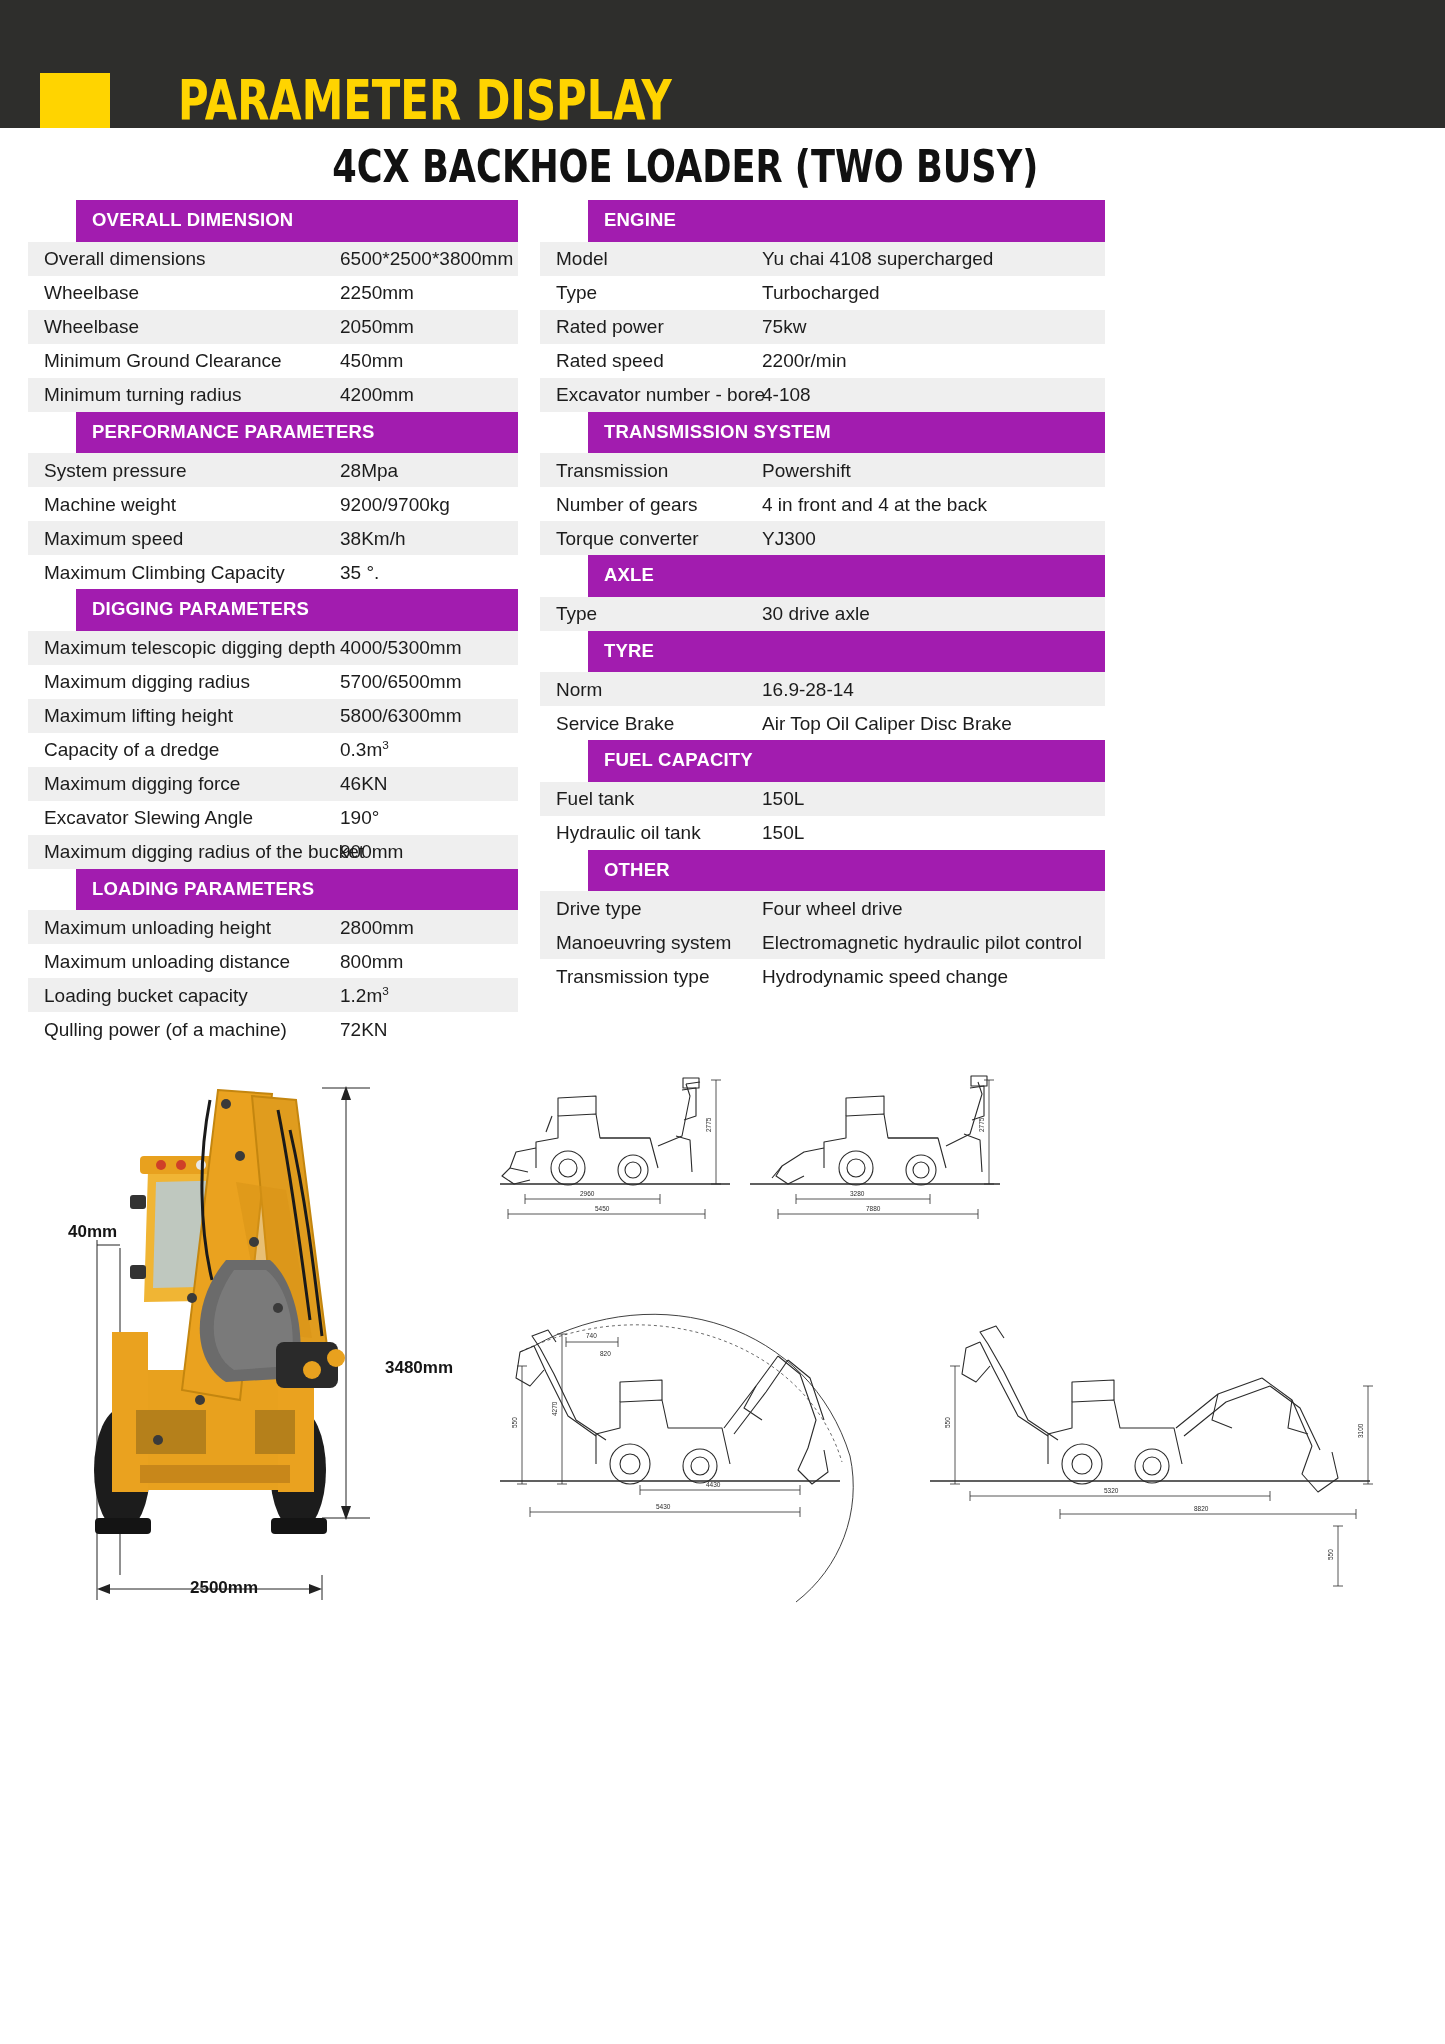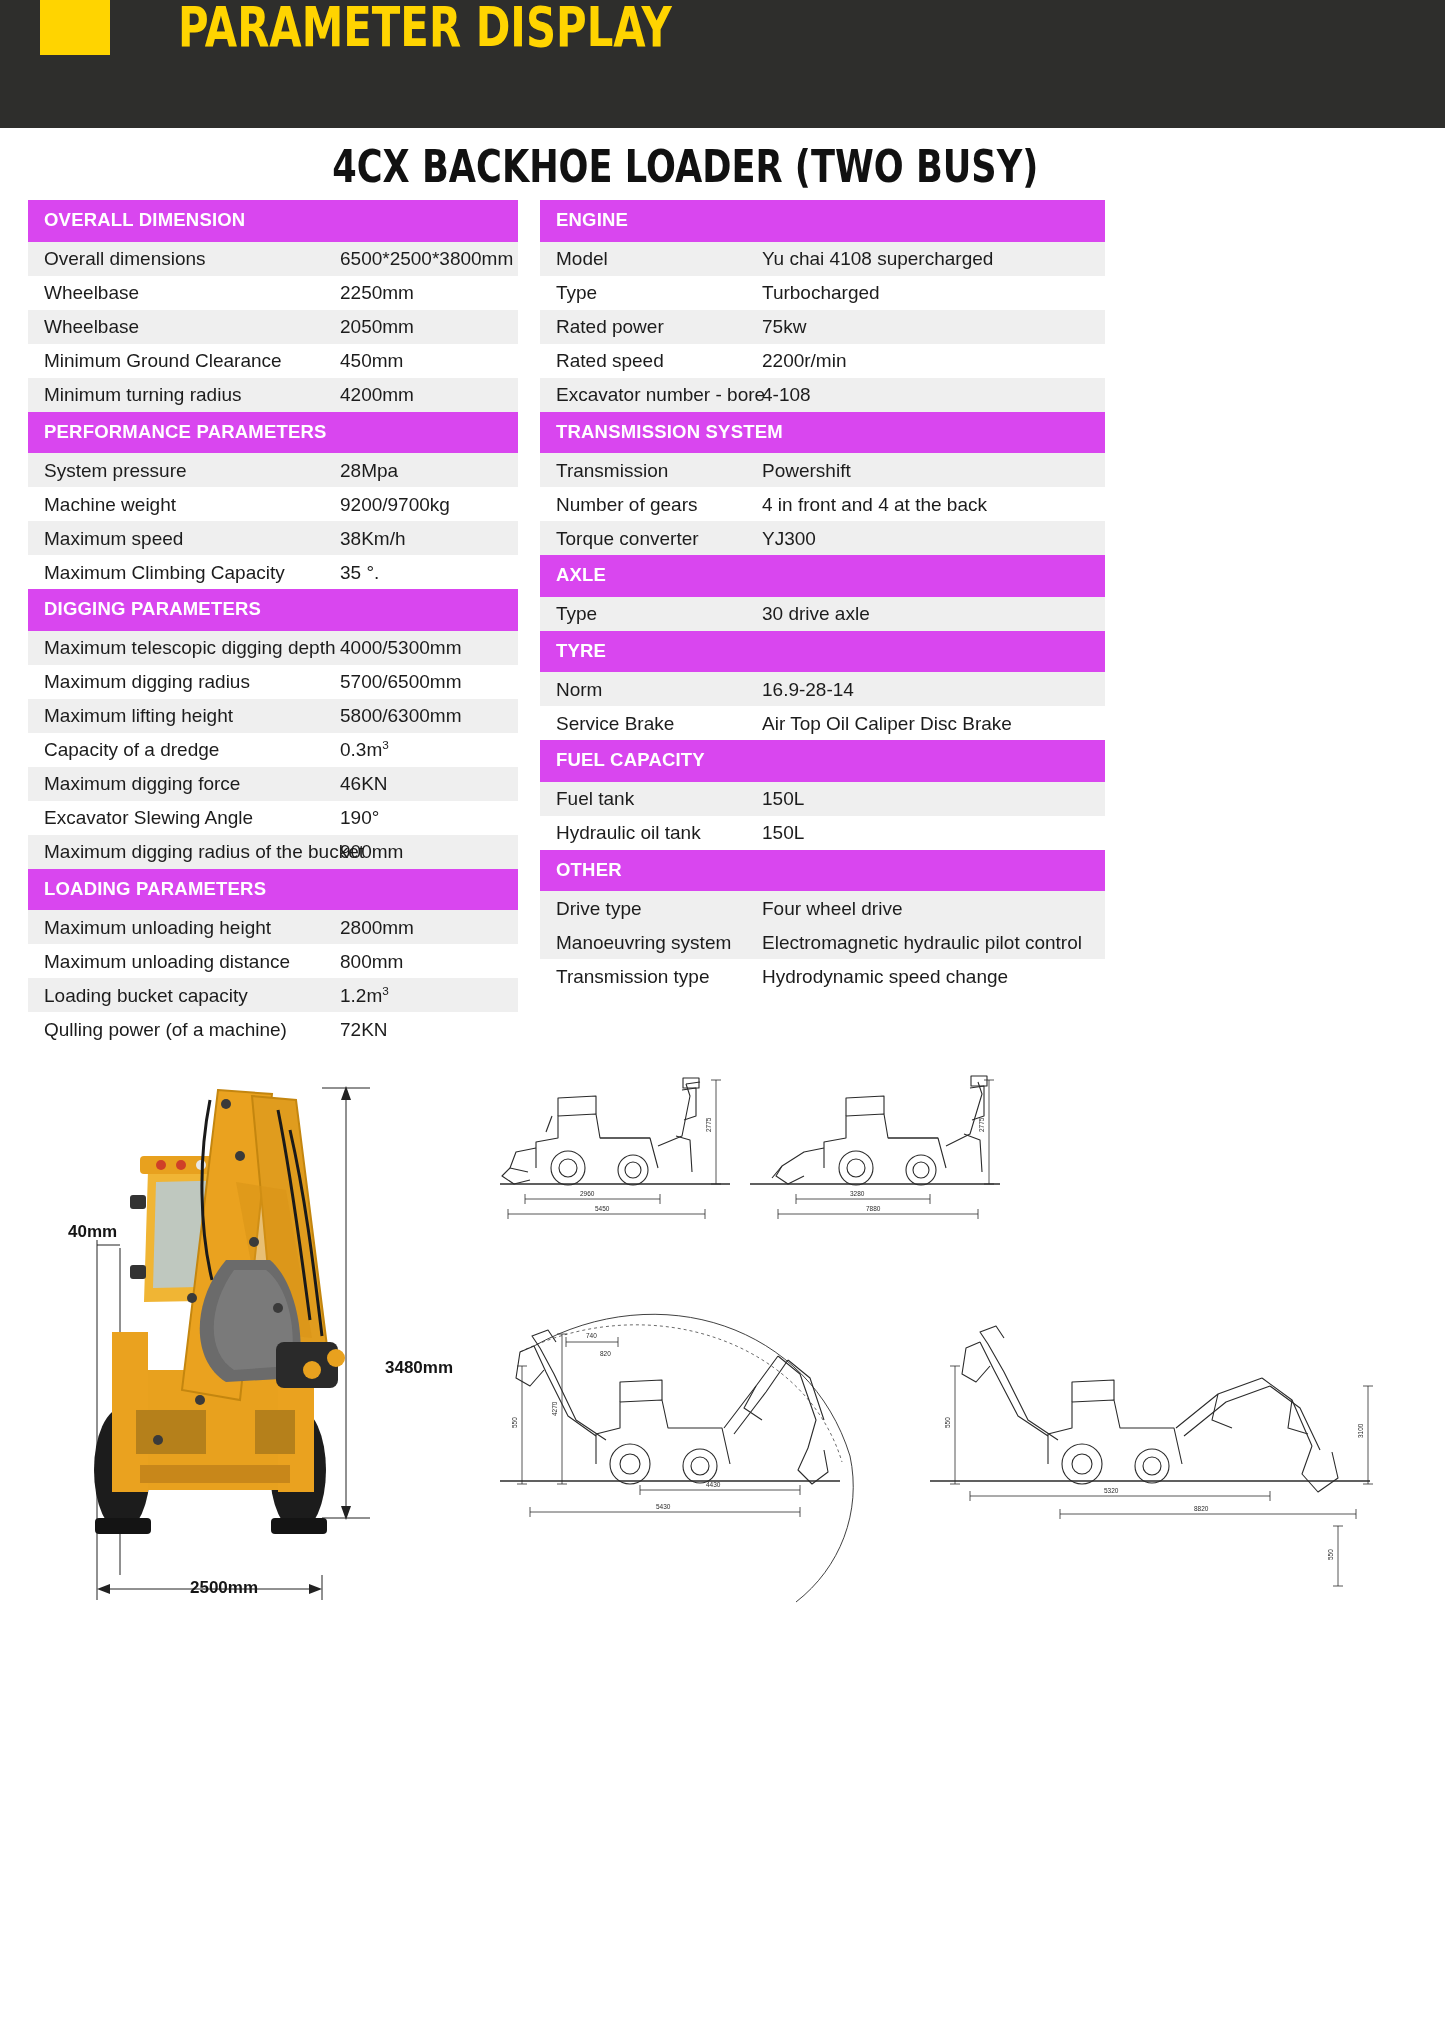--- a/index.html
+++ b/index.html
@@ -10,21 +10,21 @@
     font-family: "Liberation Sans", sans-serif;
     overflow: hidden;
   }
 
   
   .header-bar {
     width: 1445px;
     height: 128px;
     background: #2e2e2c;
     display: flex;
-    align-items: flex-start;
+    align-items: flex-end;
     padding-left: 40px;
   }
   .header-square {
     width: 70px;
     height: 55px;
     background: #ffd400;
     flex: 0 0 auto;
   }
   .header-title {
     margin-left: 68px;
@@ -63,27 +63,28 @@
     display: flex;
     padding: 0 28px;
     gap: 22px;
     align-items: flex-start;
   }
   .spec-col { flex: 1 1 0; min-width: 0; }
   .spec-col.left  { max-width: 490px; }
   .spec-col.right { max-width: 565px; flex: 1 1 565px; }
 
   .sec-head {
-    background: #d946ef;
+    background: #a21caf;
     color: #ffffff;
     font-size: 18.5px;
     font-weight: 700;
     letter-spacing: 0.2px;
     padding: 11px 28px 12px 16px;
     line-height: 1;
+    margin-left: 48px;
   }
   .row {
     display: flex;
     align-items: center;
     font-size: 19px;
     color: #1c1c1c;
     height: 34px;
     padding: 0 16px;
     line-height: 1;
     white-space: nowrap;

